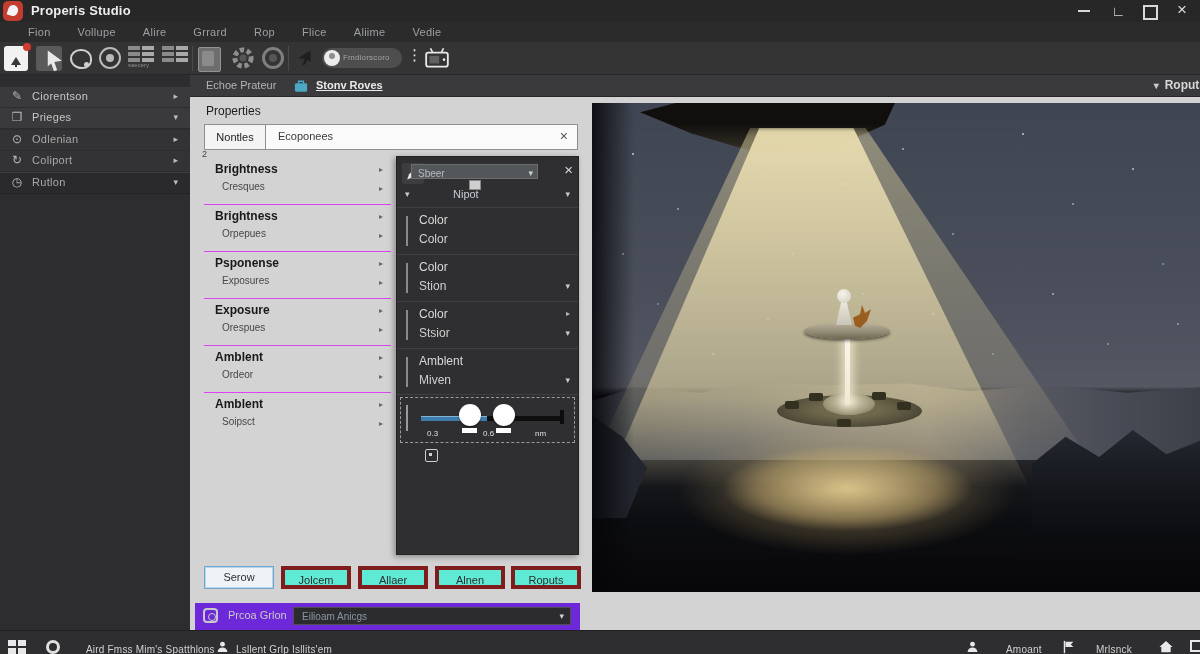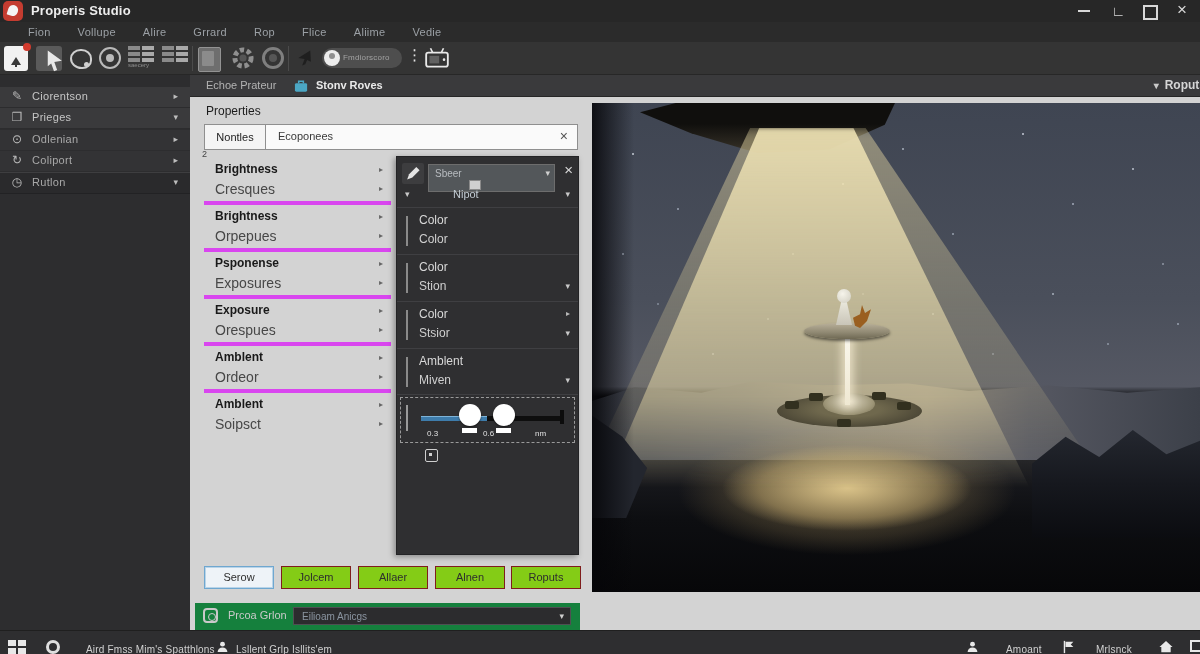--- a/index.html
+++ b/index.html
@@ -50,41 +50,41 @@
   
   .sidebar{left:0;top:75px;width:190px;height:555px;background:#2d2d2f;}
   .side-item{left:0;width:190px;height:20px;}
   .side-item .icon{position:absolute;left:9px;top:2px;width:16px;font-size:12px;color:#b9b9b9;text-align:center;}
   .side-item .lbl{position:absolute;left:32px;top:3px;font-size:11px;color:#c6c6c6;letter-spacing:.3px;}
   .side-item .chev{position:absolute;right:12px;top:4px;font-size:9px;color:#bdbdbd;}
   
   .crumbbar{left:190px;top:75px;width:1010px;height:22px;background:#3a3a3c;border-bottom:1px solid #262626;box-sizing:border-box;}
   .crumb-parent{left:16px;top:4px;font-size:11px;color:#b3b3b3;}
   .crumb-icon{left:104px;top:4px;}
-  .crumb-current{left:126px;top:4px;font-size:11px;font-weight:bold;color:#eaeaea;}
+  .crumb-current{left:126px;top:4px;font-size:11px;font-weight:bold;color:#eaeaea;text-decoration:underline;}
   .crumb-right{right:-6px;top:3px;font-size:12px;font-weight:bold;color:#d6d6d6;}
   .crumb-right .chev{font-size:10px;margin-right:6px;color:#c9c9c9;}
   
   .props-title{left:206px;top:104px;font-size:12px;color:#1c1c1c;}
   .tab{left:204px;top:124px;width:62px;height:26px;background:#f4f4f4;border:1px solid #8f8f8f;box-sizing:border-box;
        font-size:11px;color:#222;text-align:center;line-height:24px;}
   .tabfield{left:265px;top:124px;width:313px;height:26px;background:#fafafa;border:1px solid #8f8f8f;box-sizing:border-box;}
   .tabfield .val{position:absolute;left:12px;top:5px;font-size:11px;color:#3a3a3a;}
   .tabfield .x{position:absolute;right:9px;top:3px;font-size:14px;color:#555;}
   .badge2{left:202px;top:149px;font-size:9px;color:#444;}
-  .prow{left:204px;width:187px;height:47px;border-bottom:4px solid #d946ef;box-sizing:border-box;}
+  .prow{left:204px;width:187px;height:47px;border-bottom:1px solid #d946ef;box-sizing:border-box;}
   .prow .t{position:absolute;left:11px;top:4px;font-size:12px;font-weight:bold;color:#191919;}
-  .prow .s{position:absolute;left:11px;top:23px;font-size:14px;color:#474747;}
+  .prow .s{position:absolute;left:18px;top:23px;font-size:10px;color:#474747;}
   .prow .c1,.prow .c2{position:absolute;right:8px;font-size:8px;color:#666;}
   .prow .c1{top:7px}.prow .c2{top:26px}
   
   .overlay{left:396px;top:156px;width:183px;height:399px;background:#2f2f31;border:1px solid #232325;
        box-sizing:border-box;box-shadow:-2px 2px 6px rgba(0,0,0,.35);}
   .pen-btn{left:5px;top:6px;width:22px;height:21px;background:#3d3d3f;border-radius:2px;}
-  .ov-dd{left:31px;top:7px;width:127px;height:28px;background:#53575a;border:1px solid #6d6d6d;box-sizing:border-box;}
+  .ov-dd{left:14px;top:7px;width:127px;height:15px;background:#53575a;border:1px solid #6d6d6d;box-sizing:border-box;}
   .ov-dd .val{position:absolute;left:6px;top:3px;font-size:10px;color:#b8bcc0;}
   .ov-dd .chev{position:absolute;right:4px;top:3px;font-size:9px;color:#d0d0d0;}
   .ov-dd-thumb{left:72px;top:23px;width:10px;height:8px;background:#cfcfcf;border:1px solid #8a8a8a;}
   .ov-x{right:5px;top:4px;font-size:15px;color:#d9d9d9;}
   .ov-hdr{left:0;top:29px;width:100%;height:19px;}
   .ov-hdr .chevl{position:absolute;left:8px;top:3px;font-size:9px;color:#c9c9c9;}
   .ov-hdr .lbl{position:absolute;left:24px;top:2px;font-size:11px;color:#c3ccd4;padding-left:32px;}
   .ov-hdr .chevr{position:absolute;right:8px;top:3px;font-size:9px;color:#c9c9c9;}
   .ov-sec{left:0;width:100%;height:47px;border-top:1px solid #3f3f42;box-sizing:border-box;}
   .ov-sec .bar{position:absolute;left:9px;top:8px;width:2px;height:30px;background:#8a8a8a;}
@@ -96,25 +96,25 @@
   .slider-block .bar{position:absolute;left:5px;top:7px;width:2px;height:26px;background:#9a9a9a;}
   .track{position:absolute;left:20px;top:18px;width:140px;height:5px;background:#0e0e0e;}
   .fill{position:absolute;left:20px;top:18px;width:66px;height:5px;background:#3e7cab;border-top:1px solid #7db3d8;box-sizing:border-box;}
   .handle{position:absolute;top:6px;width:22px;height:22px;background:#fff;border-radius:50%;box-shadow:0 1px 2px rgba(0,0,0,.6);}
   .foot{position:absolute;top:30px;width:15px;height:5px;background:#fff;}
   .endtick{position:absolute;right:10px;top:12px;width:4px;height:14px;background:#0c0c0c;}
   .slbl{position:absolute;top:31px;font-size:8px;color:#e0e0e0;}
   .lock{left:28px;top:292px;width:11px;height:11px;border:1px solid #cfcfcf;border-radius:2px;}
   .lock::after{content:"";position:absolute;left:3px;top:3px;width:3px;height:3px;background:#cfcfcf;}
   
-  .pbtn{top:566px;width:70px;height:23px;background:#84cc16;border:1px solid #7f1d1d;box-sizing:border-box;
+  .pbtn{top:566px;width:70px;height:23px;background:#5eead4;border:4px solid #7f1d1d;box-sizing:border-box;
        font-size:11px;color:#2e2e2e;text-align:center;line-height:21px;}
   .pbtn.focus{border:1px solid #6fa7d0;background:#eef3f8;box-shadow:0 0 0 1px #b9d4e8 inset;}
   
-  .footerbar{left:195px;top:603px;width:385px;height:29px;background:#15803d;}
+  .footerbar{left:195px;top:603px;width:385px;height:29px;background:#6d28d9;}
   .fb-icon{left:8px;top:5px;width:15px;height:15px;border:2px solid #c9c9c9;border-radius:4px;box-sizing:border-box;}
   .fb-icon::after{content:"";position:absolute;left:2.5px;top:2.5px;width:6px;height:6px;border:1.5px solid #c9c9c9;border-radius:50%;}
   .fb-label{left:33px;top:6px;font-size:11px;color:#c9c9c9;}
   .fb-dd{left:98px;top:4px;width:278px;height:18px;background:#2c2c2e;border:1px solid #4f4f52;box-sizing:border-box;}
   .fb-dd .val{position:absolute;left:8px;top:3px;font-size:10px;color:#8b95a1;}
   .fb-dd .chev{position:absolute;right:6px;top:3px;font-size:9px;color:#cfcfcf;}
   
   .scene{left:592px;top:103px;width:608px;height:489px;overflow:hidden;
        background:linear-gradient(180deg,#3f4552 0%,#4a4f5b 40%,#555863 58%,#0c0d10 60%);}
   .stars{left:10px;top:10px;width:2px;height:2px;border-radius:50%;background:transparent;box-shadow:

